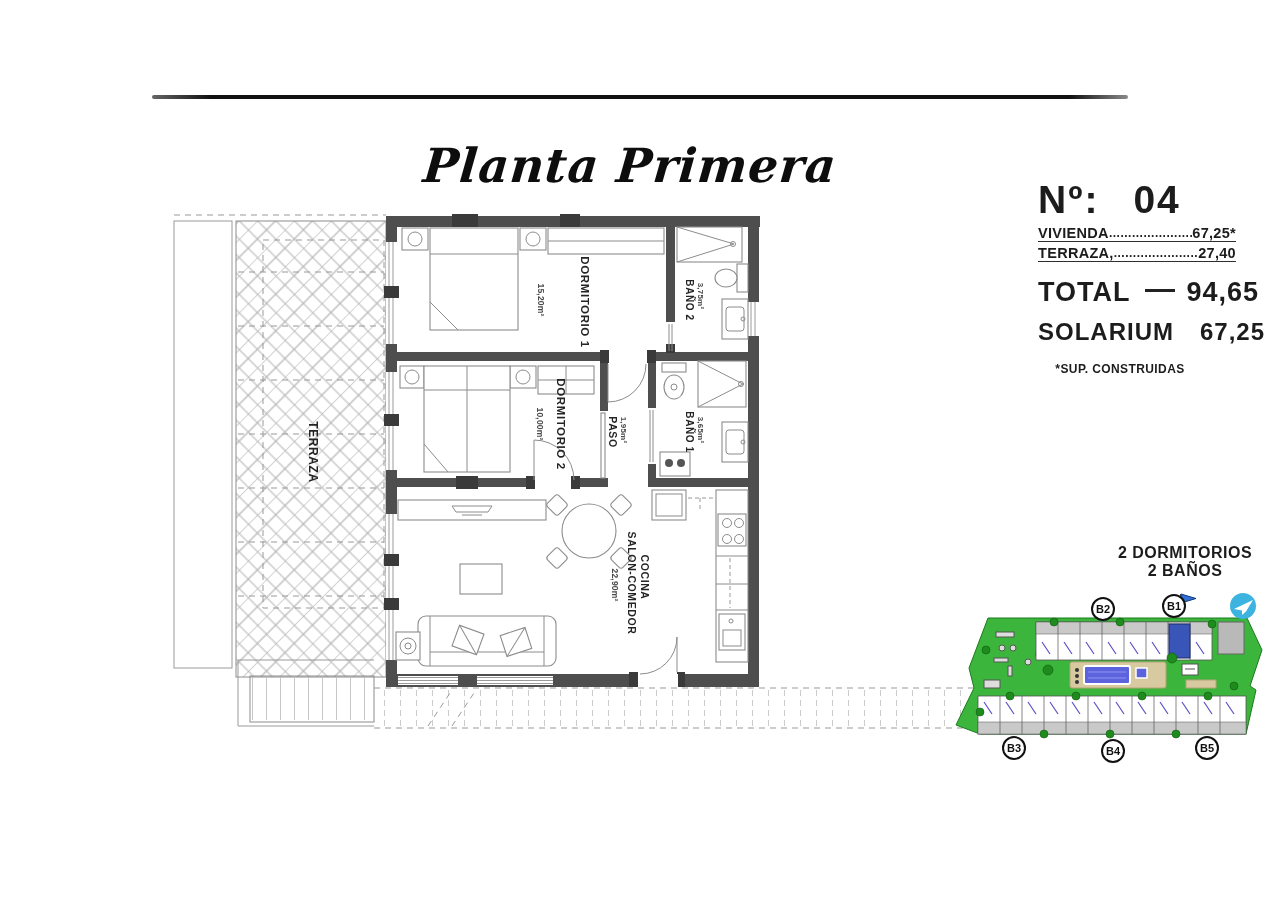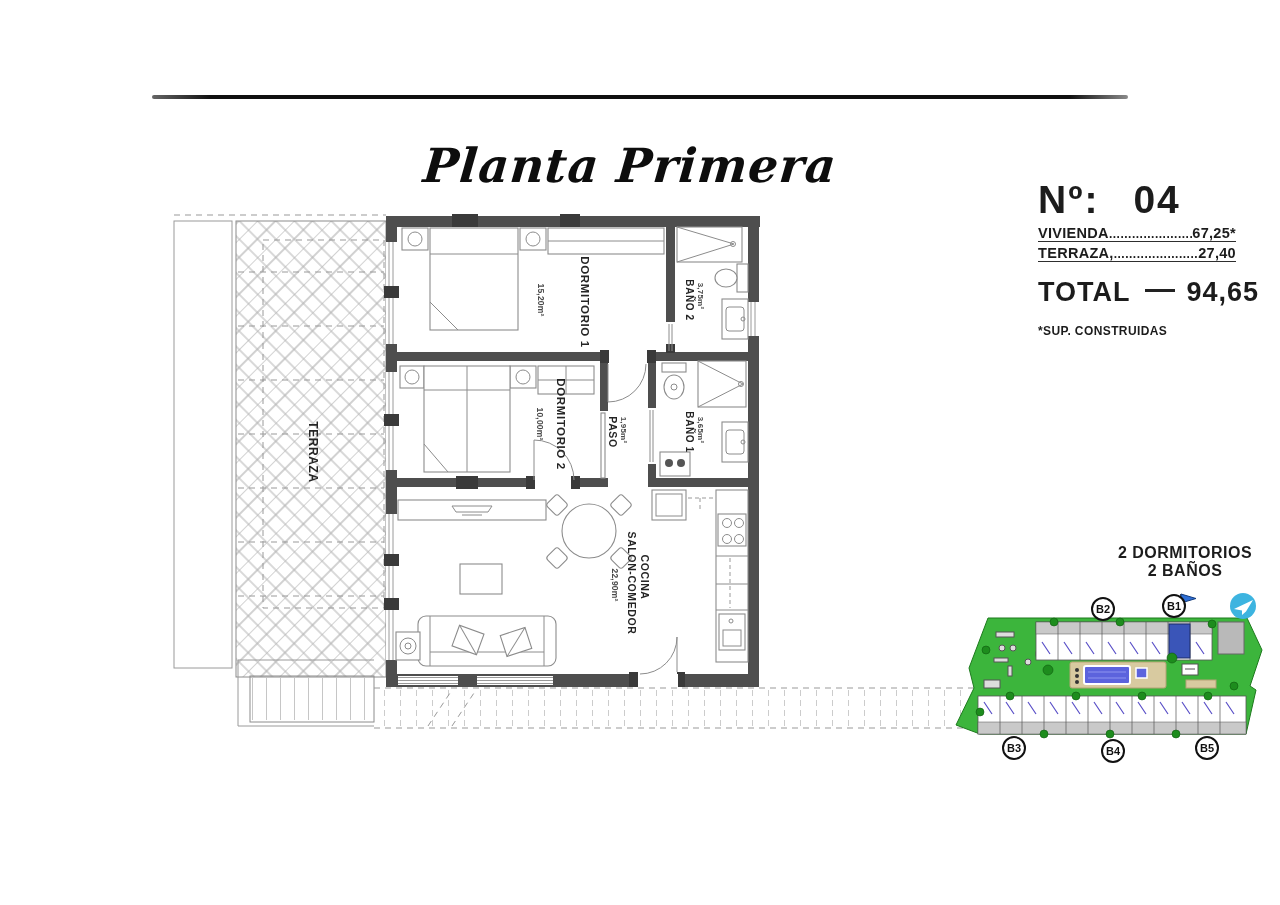--- a/index.html
+++ b/index.html
@@ -9,29 +9,29 @@
        background:linear-gradient(90deg,#666,#101010 6%,#101010 94%,#8a8a8a)}
   .title{position:absolute;left:380px;top:138px;width:500px;text-align:center;
        font-family:"DejaVu Serif",serif;font-style:italic;font-weight:bold;font-size:47px;
        letter-spacing:1px;color:#0d0d0d;transform:skewX(-5deg)}
   .planwrap{position:absolute;left:160px;top:200px}
   .panel{position:absolute;left:1038px;top:176px;width:224px}
   .bloq{font-size:41px;font-weight:bold;letter-spacing:2px;white-space:nowrap}
   .numero{font-size:39px;font-weight:bold;letter-spacing:2px;display:flex;margin-top:2px}
   .numero .val{margin-left:34px}
   .sup-heading{margin-top:40px;font-size:23px;font-weight:bold;letter-spacing:.5px;white-space:nowrap}
-  .sup-row{display:flex;align-items:flex-end;width:198px;font-size:14.5px;font-weight:bold;
+  .sup-row{display:flex;align-items:center;width:198px;font-size:14.5px;font-weight:bold;
        border-bottom:1.5px solid #2e2e2e;margin-top:3px;letter-spacing:.3px}
   .sup-row .dots{flex:1;overflow:hidden;white-space:nowrap;font-size:12px;letter-spacing:.5px}
   .total-row{display:flex;align-items:center;font-size:27px;font-weight:bold;margin-top:15px;
        letter-spacing:1px;white-space:nowrap}
   .total-row .uscore{width:30px;border-bottom:3px solid #222;margin:0 12px 5px 14px}
   .total-row.solarium{font-size:24px;margin-top:10px}
   .total-row.solarium .uscore{margin-bottom:4px}
-  .footnote{margin-top:16px;margin-right:60px;text-align:left;font-size:12px;font-weight:bold;
+  .footnote{margin-top:16px;margin-right:60px;text-align:center;font-size:12px;font-weight:bold;
        letter-spacing:.4px;white-space:nowrap}
   .features{position:absolute;left:1100px;top:544px;width:170px;text-align:center;
        font-weight:bold;font-size:16px;letter-spacing:.5px}
   .features div+div{}
   .sitemap{position:absolute;left:950px;top:592px}
   
   .wall{fill:#4e4e4e}
   .jamb{fill:#3a3a3a}
   .fur{fill:#fff;stroke:#8c8c8c;stroke-width:1.1}
   .furln{stroke:#8c8c8c;fill:none;stroke-width:1}
@@ -260,20 +260,25 @@
   <div class="sup-row">
     <span>TERRAZA,</span>
     <span class="dots">............................</span>
     <span>27,40</span>
   </div>
   <div class="total-row">
     <span>TOTAL</span>
     <span class="uscore"></span>
     <span>94,65</span>
   </div>
+  <div class="total-row solarium">
+    <span>SOLARIUM</span>
+    <span class="uscore"></span>
+    <span>67,25</span>
+  </div>
   <div class="footnote">*SUP. CONSTRUIDAS</div>
 </div>
 
 <div class="features">
   <div>2 DORMITORIOS</div>
   <div>2 BAÑOS</div>
 </div>
 
 <svg class="sitemap" width="320" height="190" viewBox="0 0 320 190">
   <polygon points="38,26 297,26 312,58 300,94 306,98 296,142 30,142 6,133 24,96 19,76" fill="#3cb53c" stroke="#1d7a1d" stroke-width="1"></polygon>

